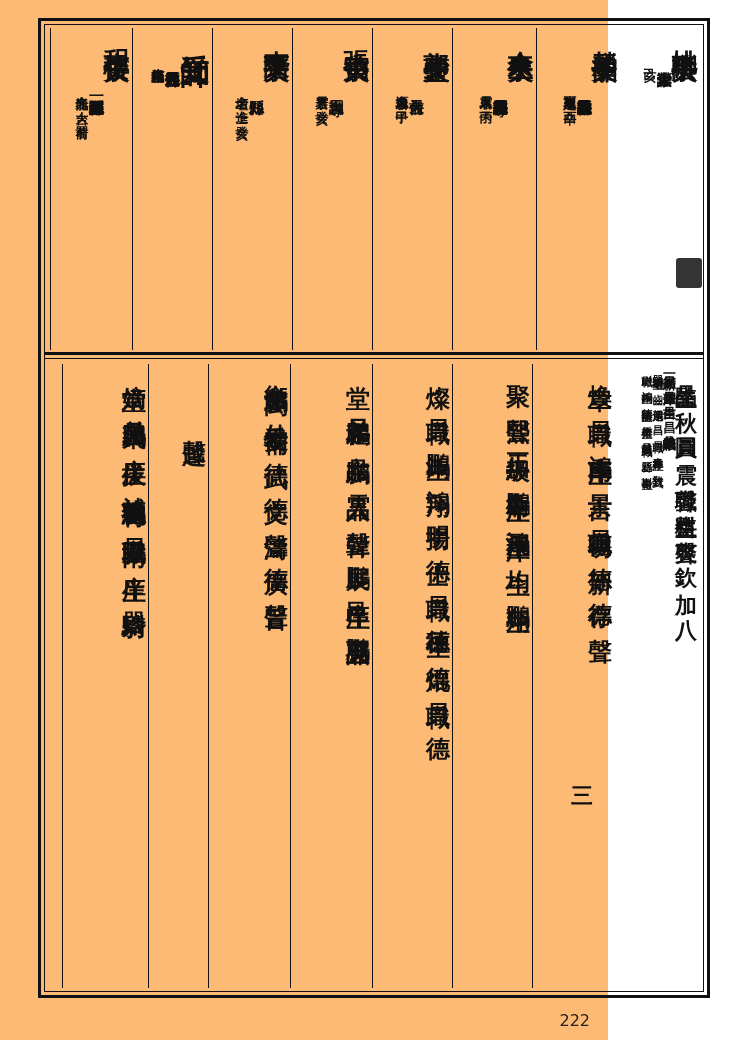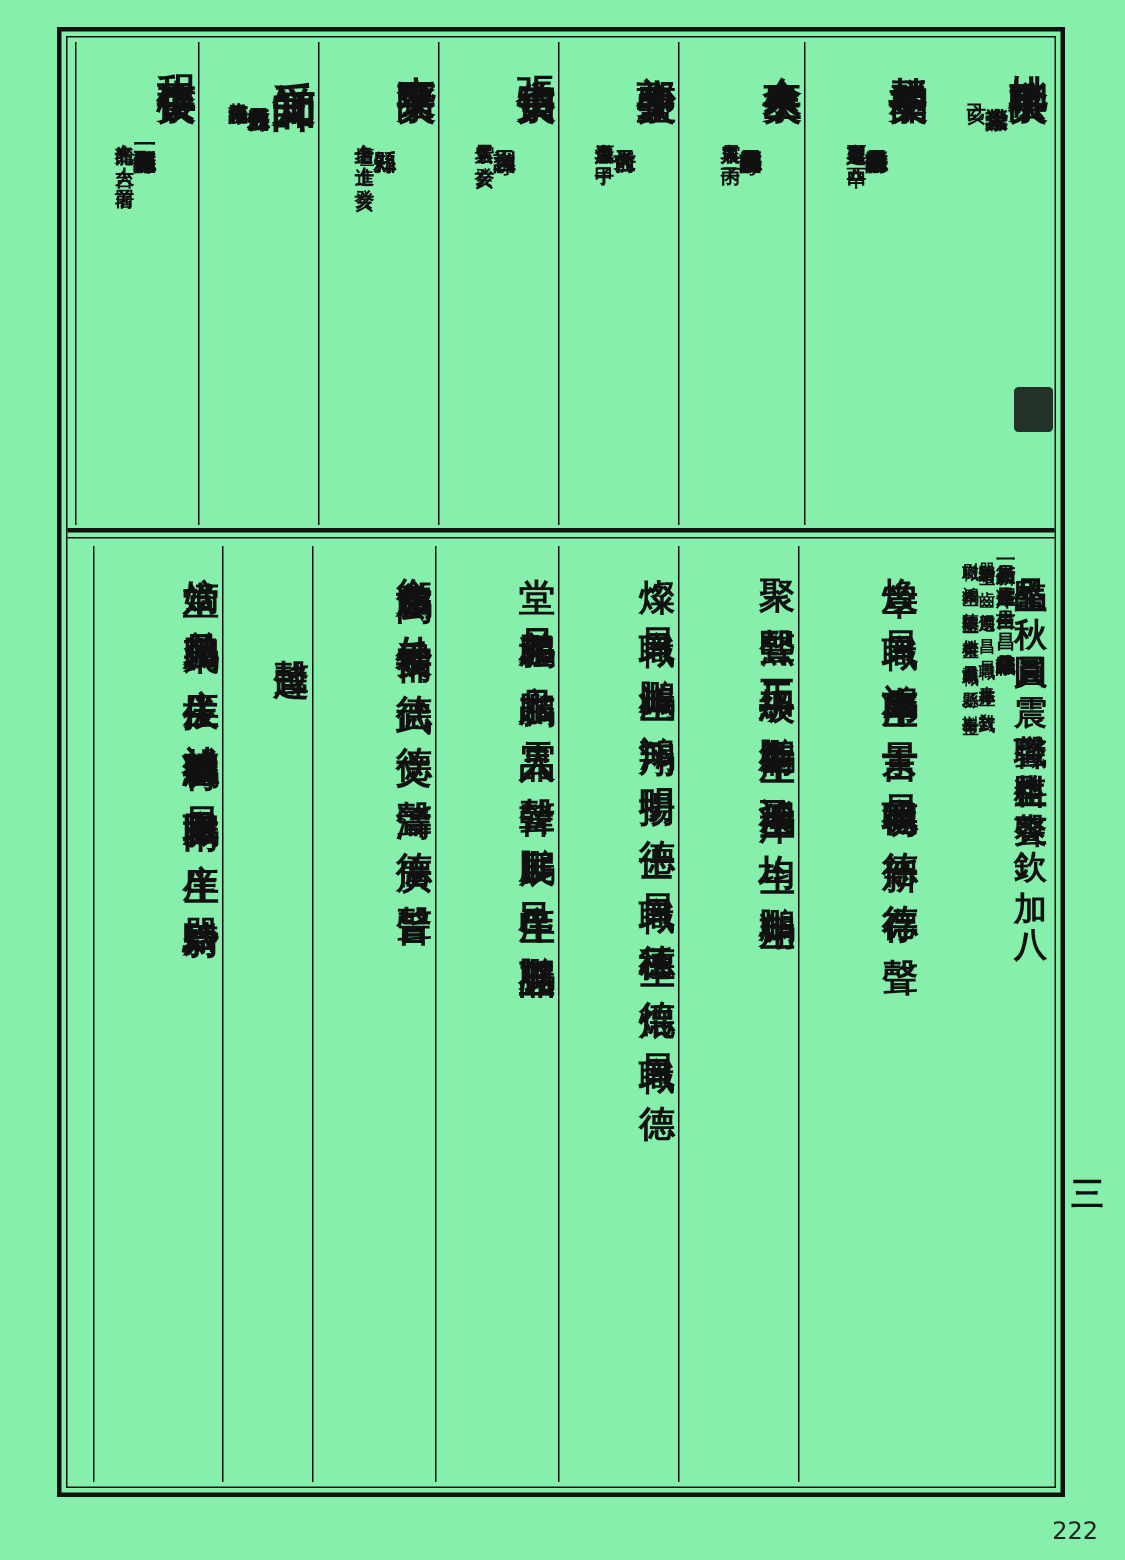--- a/index.html
+++ b/index.html
@@ -12,22 +12,22 @@
     height: 1040px;
     font-family: "DejaVu Serif", "Liberation Serif", serif;
     color: #111111;
     position: relative;
     overflow: hidden;
   }
 
   #page {
     position: absolute;
     left: 0; top: 0;
-    width: 750px; height: 1040px;
-    background: #86efac;
+    width: 608px; height: 1040px;
+    background: #fdba74;
   }
 
   
   .frame-outer {
     position: absolute;
     left: 38px; top: 18px;
     width: 672px; height: 980px;
     border: 3px solid #111;
     box-sizing: border-box;
   }

